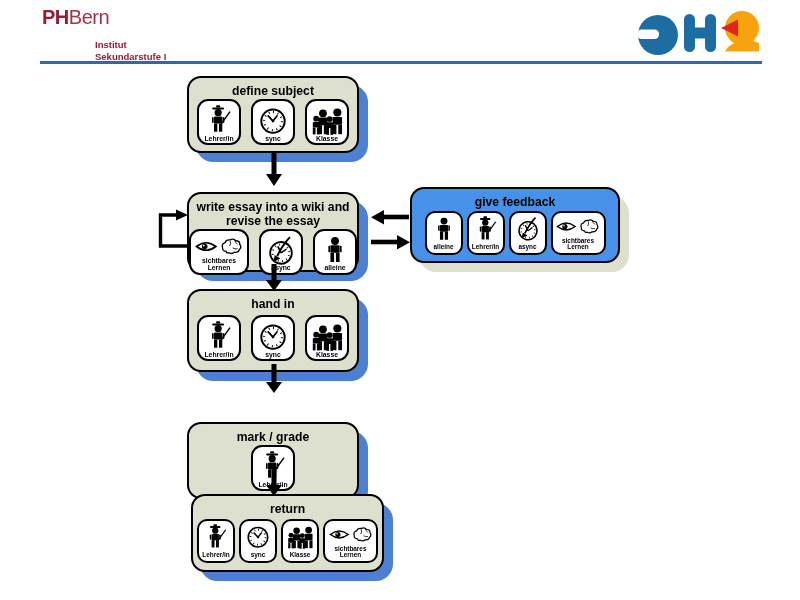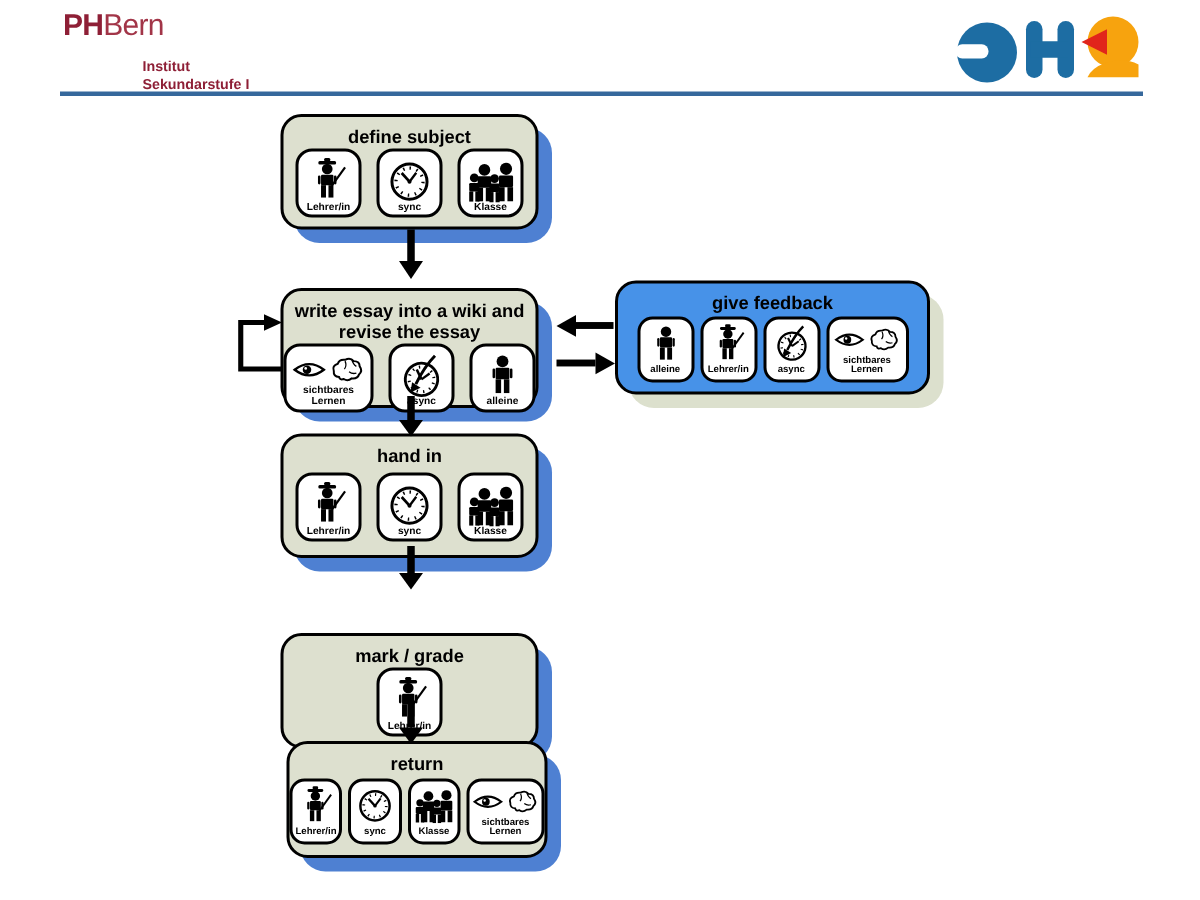--- a/index.html
+++ b/index.html
@@ -303,21 +303,21 @@
                 <rect x="24.259999999999998" y="15.37" width="2" height="6.885" rx="1"></rect>
      <rect x="12" y="4" width="14" height="2.6" rx="1.2"></rect>
      <rect x="16.5" y="1.6" width="5" height="2.6" rx="1.2"></rect>
      <line x1="22.5" y1="23.5" x2="33" y2="9" stroke="#000" stroke-width="1.7"></line>
               </svg>
               <div class="icon-label">Lehrer/in</div>
             </div>
           </div>
     </div>
   </div>
-      <div class="fbox" data-count="4" style="left: 191px; top: 494px; width: 174px; height: 78px;">
+      <div class="fbox" data-count="4" style="left: 191px; top: 494px; width: 193px; height: 78px;">
     <div class="fbox-shadow"></div>
     <div class="fbox-body">
       <div class="fbox-title">return</div>
       <div class="fbox-icons">
             <div class="icon-cell">
               <svg class="g-std" viewBox="0 0 40 40" width="34" height="34">
                 <circle cx="19" cy="10.184999999999999" r="4.185"></circle>
                 <rect x="14.14" y="14.77" width="9.719999999999999" height="8.1" rx="1"></rect>
                 <rect x="14.14" y="22.869999999999997" width="3.888" height="9.719999999999999"></rect>
                 <rect x="19.972" y="22.869999999999997" width="3.888" height="9.719999999999999"></rect>

